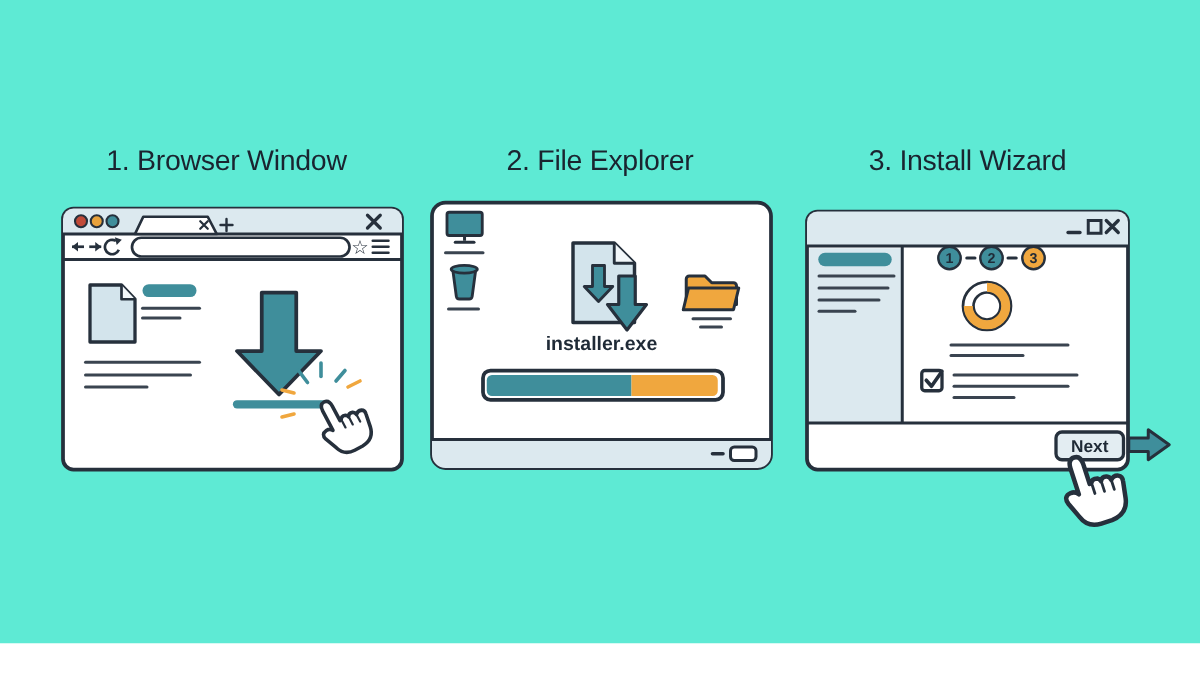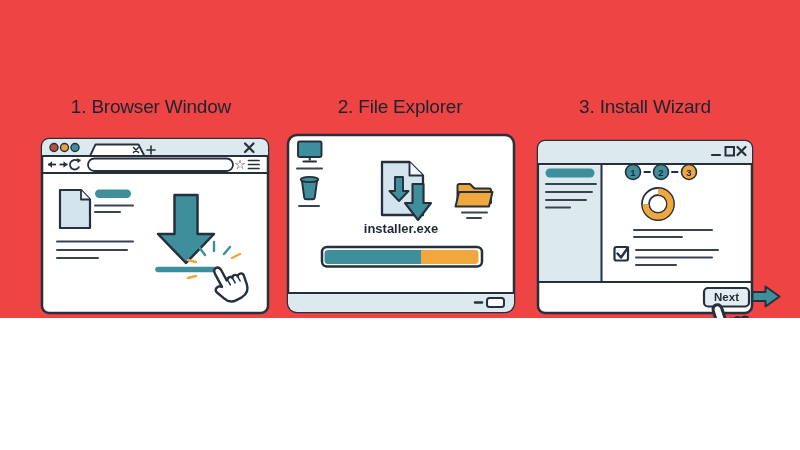--- a/index.html
+++ b/index.html
@@ -1,16 +1,16 @@
 <!DOCTYPE html>
 <html><head>
 <meta charset="utf-8">
 <style>
   html,body{margin:0;padding:0;background:#fff;}
-  #stage{position:relative;width:800px;height:318px;background:#ef4444;overflow:hidden;
+  #stage{position:relative;width:800px;height:429px;background:#5eead4;overflow:hidden;
          font-family:"Liberation Sans",sans-serif;text-decoration:underline;}
   svg{position:absolute;left:0;top:0;}
   .title-text{font-family:"Liberation Sans",sans-serif;font-size:19px;font-weight:500;
               fill:#1A2430;letter-spacing:-0.2px;}
   .file-label{font-family:"Liberation Sans",sans-serif;font-size:13px;font-weight:600;fill:#1F2A36;}
   .btn-label{font-family:"Liberation Sans",sans-serif;font-size:11.5px;font-weight:600;fill:#1F2A36;}
   .step-num{font-family:"Liberation Sans",sans-serif;font-size:9.5px;font-weight:700;fill:#1F2A36;}
   .star-glyph{font-family:"DejaVu Sans",sans-serif;font-size:13px;fill:#26303C;}
   .ink{stroke:#26303C;}
   .gline{stroke:#3A4450;stroke-width:2;stroke-linecap:round;}

